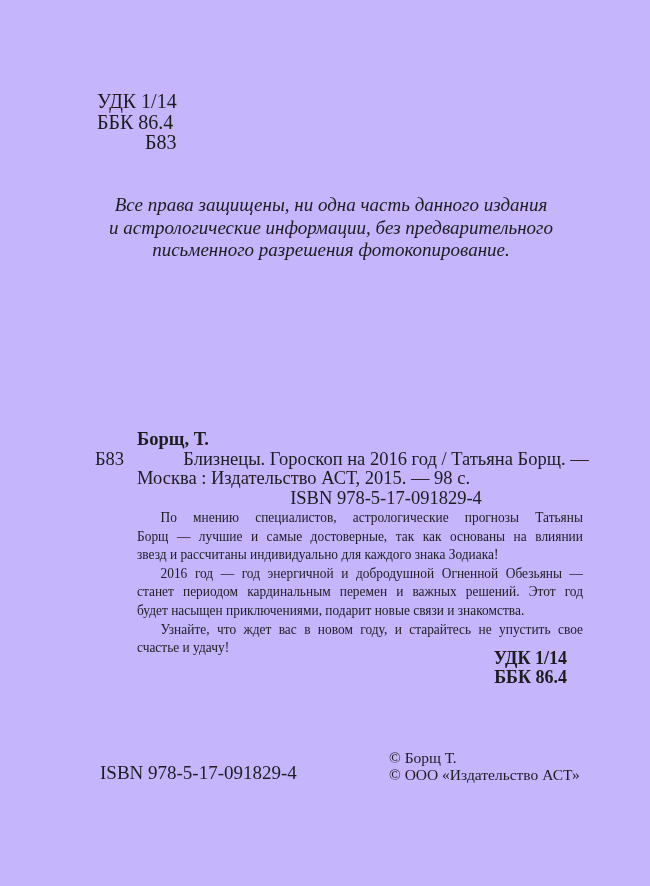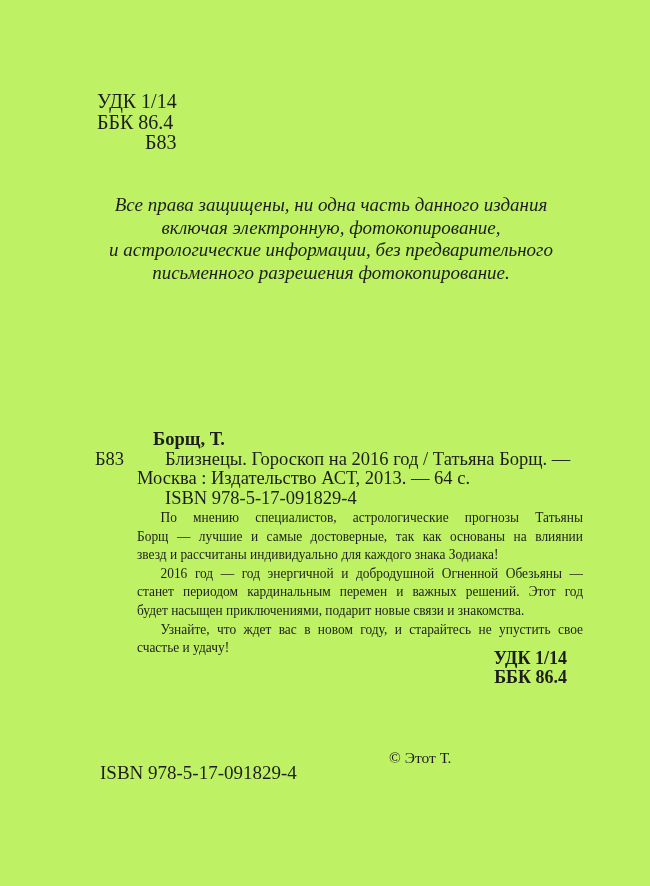--- a/index.html
+++ b/index.html
@@ -4,21 +4,21 @@
 <style>
   html, body {
     margin: 0;
     padding: 0;
     background: #ffffff;
   }
   .page {
     position: relative;
     width: 650px;
     height: 886px;
-    background: #bef264;
+    background: #c4b5fd;
     font-family: "Liberation Serif", "DejaVu Serif", serif;
     color: #1d1d1d;
     overflow: hidden;
   }
   
   .top-codes {
     position: absolute;
     left: 97px;
     top: 91px;
     font-size: 20px;
@@ -42,27 +42,27 @@
   
   .card {
     position: absolute;
     left: 137px;
     top: 430px;
     width: 470px;
     font-size: 18.5px;
     line-height: 19.5px;
     white-space: nowrap;
   }
-  .card-author { font-weight: bold; margin-left: 16px; }
+  .card-author { font-weight: bold; }
   .card-sign {
     position: absolute;
     left: -42px;
     top: 19.5px;
   }
-  .card-line.indent { margin-left: 28px; }
+  .card-line.indent { margin-left: 28px; text-align: center; }
 
   
   .annotation {
     position: absolute;
     left: 137px;
     top: 508px;
     width: 512px;
     font-size: 15.4px;
     line-height: 18.6px;
     transform: scaleX(0.871);
@@ -114,30 +114,29 @@
 <div class="page">
 
   <div class="top-codes">
     <div>УДК 1/14</div>
     <div>ББК 86.4</div>
     <div class="sign-line">Б83</div>
   </div>
 
   <div class="notice">
     <div>Все права защищены, ни одна часть данного издания</div>
-    <div>включая электронную, фотокопирование,</div>
     <div>и астрологические информации, без предварительного</div>
     <div>письменного разрешения фотокопирование.</div>
   </div>
 
   <div class="card">
     <div class="card-author">Борщ, Т.</div>
     <div class="card-sign">Б83</div>
     <div class="card-line indent">Близнецы. Гороскоп на 2016 год / Татьяна Борщ. —</div>
-    <div class="card-line">Москва : Издательство АСТ, 2013. — 64 с.</div>
+    <div class="card-line">Москва : Издательство АСТ, 2015. — 98 с.</div>
     <div class="card-line indent">ISBN 978-5-17-091829-4</div>
   </div>
 
   <div class="annotation">
     <div>
       <div class="ann-line first">По мнению специалистов, астрологические прогнозы Татьяны</div>
       <div class="ann-line">Борщ — лучшие и самые достоверные, так как основаны на влиянии</div>
       <div class="ann-line last">звезд и рассчитаны индивидуально для каждого знака Зодиака!</div>
     </div>
     <div>
@@ -152,16 +151,17 @@
   </div>
 
   <div class="bottom-codes">
     <div>УДК 1/14</div>
     <div>ББК 86.4</div>
   </div>
 
   <div class="footer-isbn">ISBN 978-5-17-091829-4</div>
 
   <div class="footer-copyrights">
-    <div>© Этот Т.</div>
+    <div>© Борщ Т.</div>
+    <div>© ООО «Издательство АСТ»</div>
   </div>
 
 </div>
 
 </body></html>

